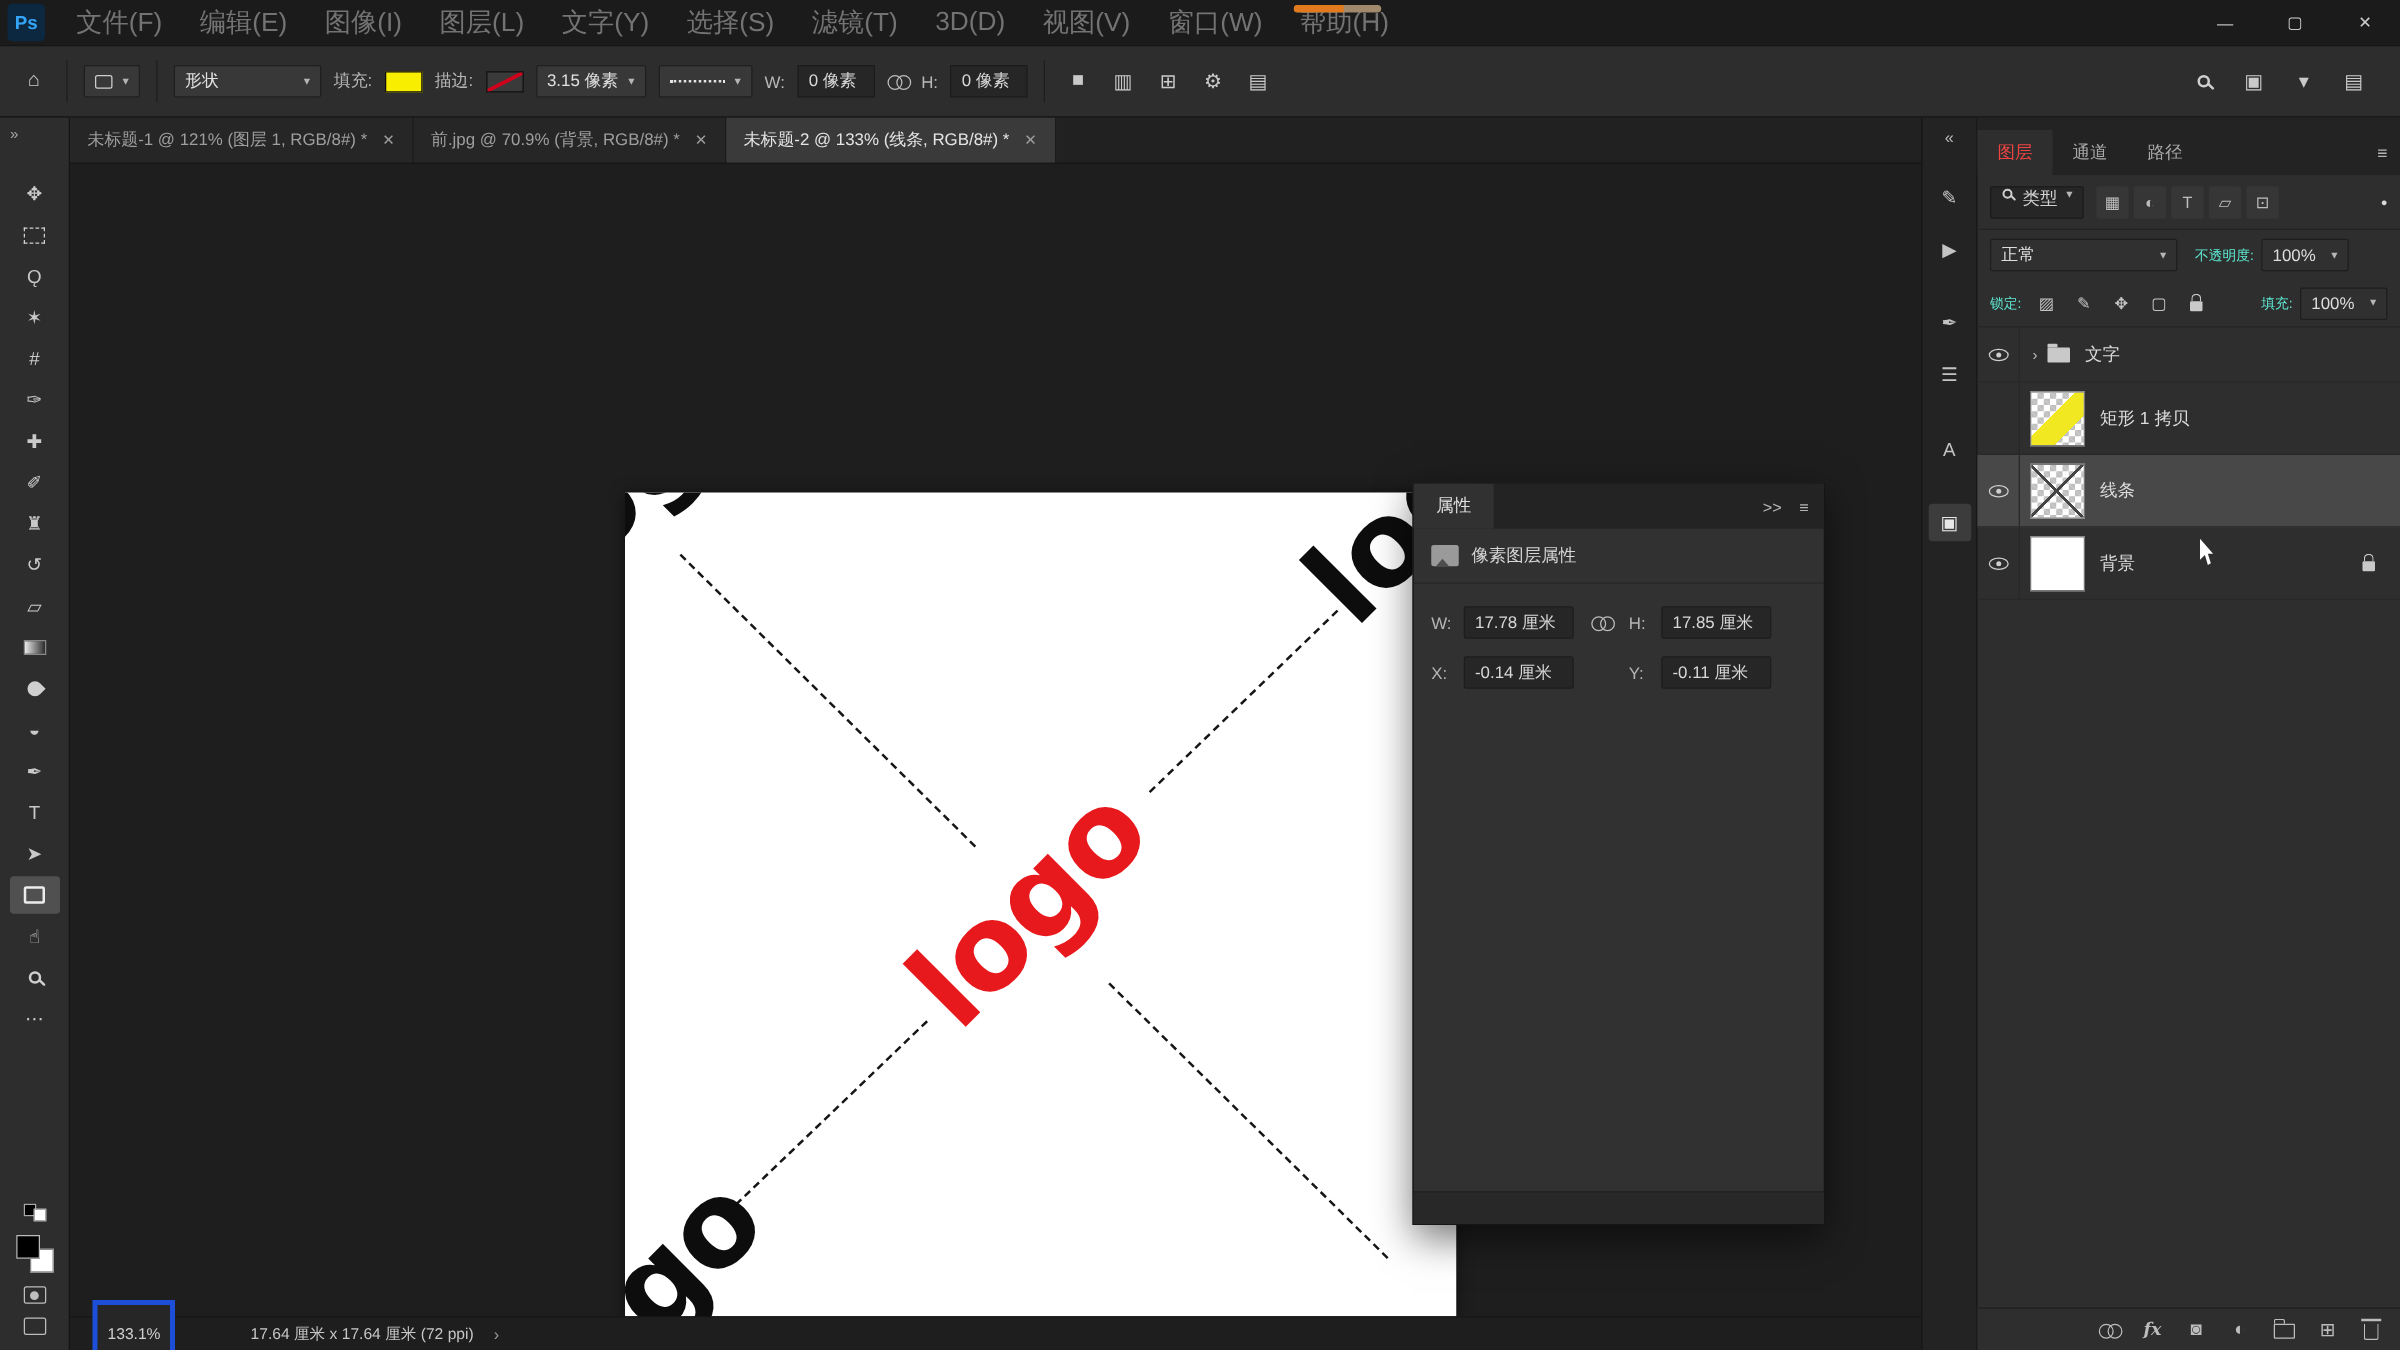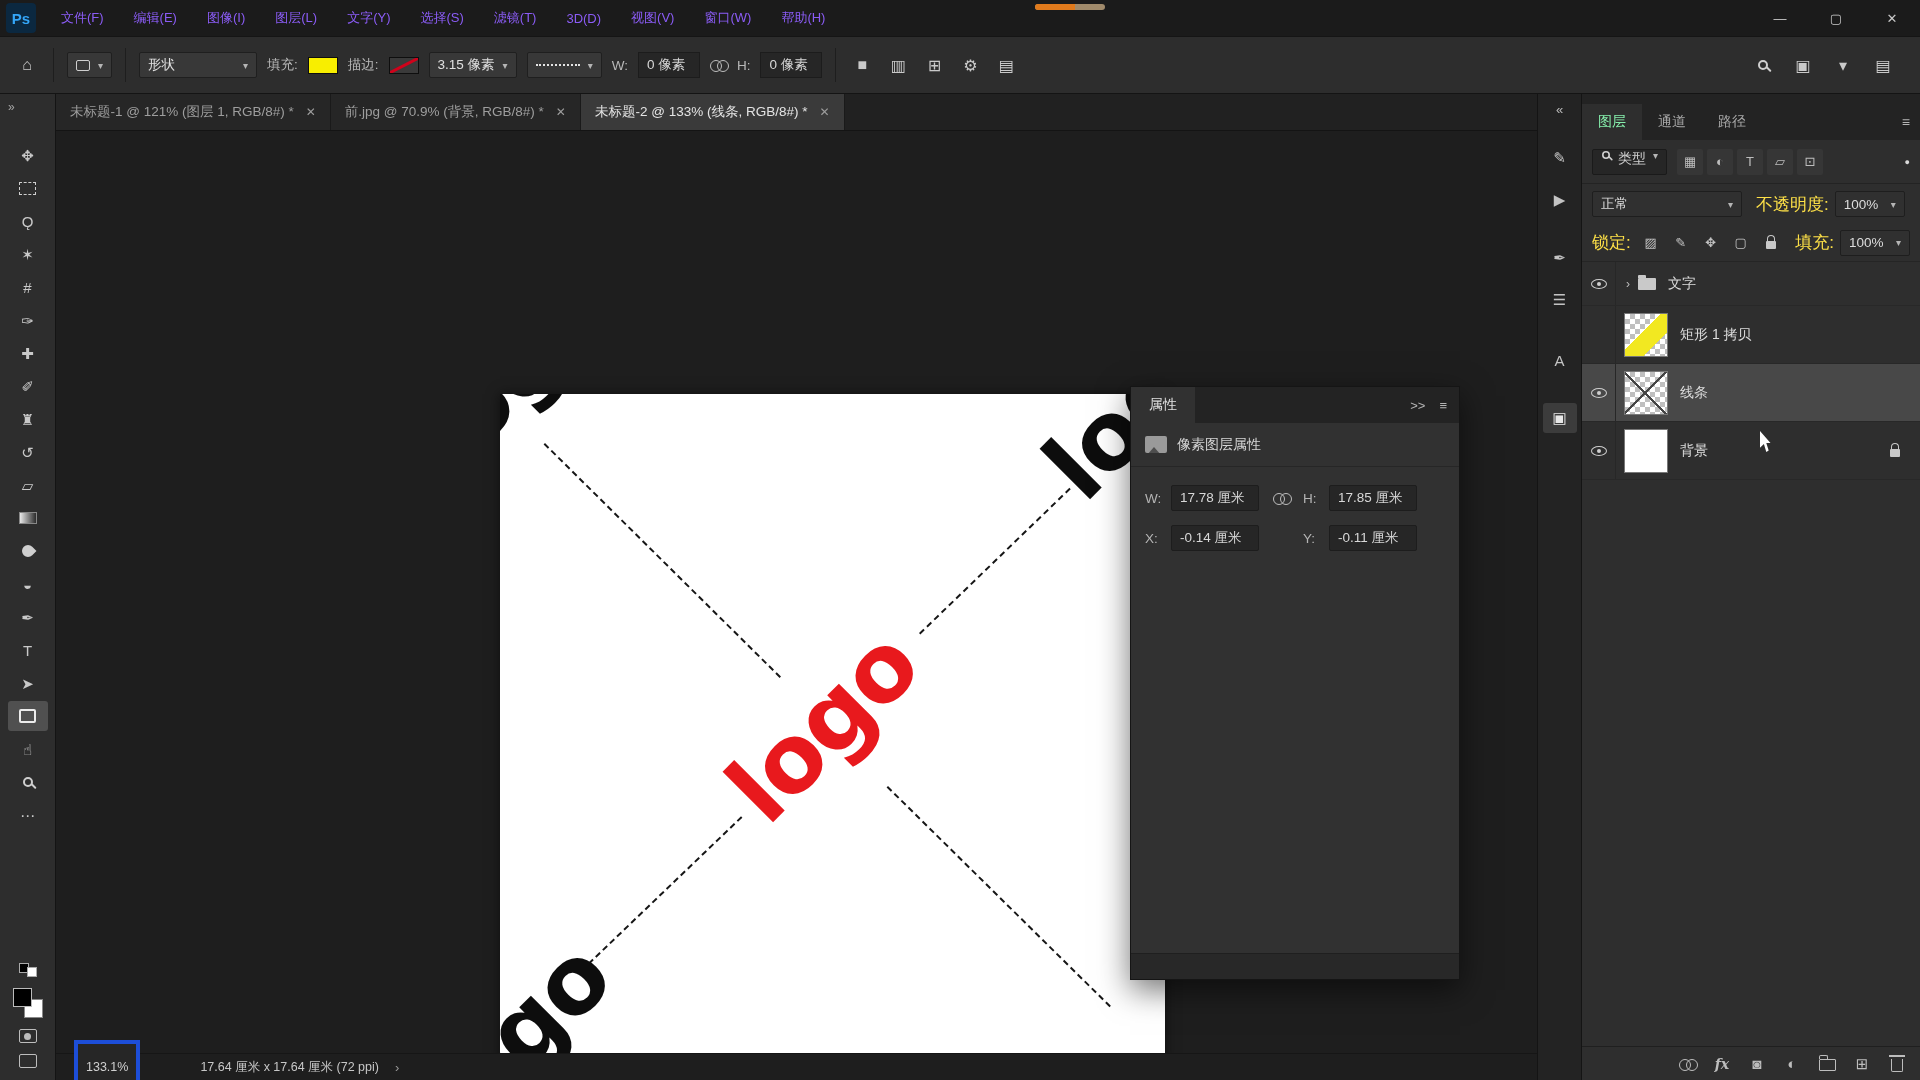--- a/index.html
+++ b/index.html
@@ -5,21 +5,21 @@
   *{box-sizing:border-box;margin:0;padding:0}
   html,body{margin:0;padding:0}
   body{width:1920px;height:1080px;position:relative;overflow:hidden;background:#1f1f1f;
        font-family:"Liberation Sans","DejaVu Sans",sans-serif;color:#cfcfcf;font-size:14px;user-select:none}
 
   
   #titlebar{position:absolute;left:0;top:0;right:0;height:36px;background:#1b1b1b;display:flex;align-items:center;z-index:40}
   .app-badge{width:30px;height:30px;margin-left:6px;background:#0b2840;color:#34a6f8;font-weight:bold;font-size:15px;
              display:flex;align-items:center;justify-content:center;border-radius:4px}
   #menus{display:flex;height:100%;margin-left:10px}
-  .menu-item{padding:0 15px;display:flex;align-items:center;font-size:13px;color:#8b5cf6;white-space:nowrap}
+  .menu-item{padding:0 15px;display:flex;align-items:center;font-size:21px;color:#737373;white-space:nowrap}
   .progress{position:absolute;left:1035px;top:4px;width:70px;height:6px;border-radius:3px;overflow:hidden;background:#a08a6b;display:flex}
   .progress .done{width:40px;background:#e07a1c}
   #win-controls{margin-left:auto;display:flex;height:100%}
   .win-btn{width:56px;display:flex;align-items:center;justify-content:center;font-size:13px;color:#c9c9c9}
 
   
   #options-bar{position:absolute;left:0;top:36px;right:0;height:58px;background:#2d2d2d;border-top:1px solid #151515;
                border-bottom:1px solid #141414;display:flex;align-items:center;padding:0 14px;gap:10px;font-size:13.5px;z-index:35}
   .sep{width:1px;height:34px;background:#1e1e1e;margin:0 3px;flex:none}
   .opt-icon{width:26px;height:26px;display:flex;align-items:center;justify-content:center;font-size:16px;color:#c9c9c9;flex:none}
@@ -133,33 +133,33 @@
   .dock-icons div:nth-of-type(2){margin-top:12px}
   .dock-icons div:nth-of-type(3){margin-top:28px}
   .dock-icons div:nth-of-type(4){margin-top:12px}
   .dock-icons div:nth-of-type(5){margin-top:30px}
   .dock-icons div:nth-of-type(6){margin-top:28px}
 
   #layers-panel{position:absolute;left:1581px;top:94px;right:0;bottom:0;background:#2e2e2e;border-left:1px solid #141414;z-index:20}
   .panel-head{background:#232323;padding-top:10px}
   .panel-tabs{height:36px;display:flex;align-items:stretch}
   .panel-tab{padding:0 16px;display:flex;align-items:center;font-size:14px;color:#a8a8a8}
-  .panel-tab.active{background:#2e2e2e;color:#86efac}
+  .panel-tab.active{background:#2e2e2e;color:#ef4444}
   .panel-menu{margin-left:auto;display:flex;align-items:center;padding-right:10px;color:#b5b5b5;font-size:14px}
   .filter-row{display:flex;align-items:center;height:44px;padding:0 10px;border-bottom:1px solid #232323}
   .type-combo{display:flex;gap:7px;background:#262626;border:1px solid #1a1a1a;height:26px;padding:0 8px;border-radius:2px}
   .filter-icons{display:flex;gap:4px;margin-left:10px}
   .filter-icon{width:26px;height:26px;display:flex;align-items:center;justify-content:center;color:#bdbdbd;font-size:13px;
                background:#363636;border-radius:2px}
   .filter-toggle{margin-left:auto;color:#d9d9d9;font-size:9px}
   .blend-row{display:flex;align-items:center;padding:0 10px;height:40px}
   .combo{background:#303030;border:1px solid #1e1e1e;height:26px;display:flex;align-items:center;padding:0 8px;gap:10px;
          border-radius:2px;font-size:13.5px;color:#ddd}
   .blend-combo{width:150px;justify-content:space-between}
-  .sm-label{font-size:17px;color:#fde047;white-space:nowrap}
+  .sm-label{font-size:11px;color:#5eead4;white-space:nowrap}
   .opacity-combo{margin-left:6px;width:70px;justify-content:space-between}
   .blend-row .sm-label{margin-left:14px}
   .lock-row{display:flex;align-items:center;padding:0 10px;height:38px;border-bottom:1px solid #252525}
   .lock-icons{display:flex;gap:6px;margin-left:8px}
   .lock-icon{width:24px;height:22px;display:flex;align-items:center;justify-content:center;font-size:13px;color:#c3c3c3}
   .lock-row .fill-label{margin-left:auto}
   .fill-combo{margin-left:6px;width:70px;justify-content:space-between}
 
   .layers-list{display:flex;flex-direction:column}
   .layer-row{display:flex;align-items:center;padding:0 8px 0 0;height:58px;border-bottom:1px solid #282828;position:relative}

